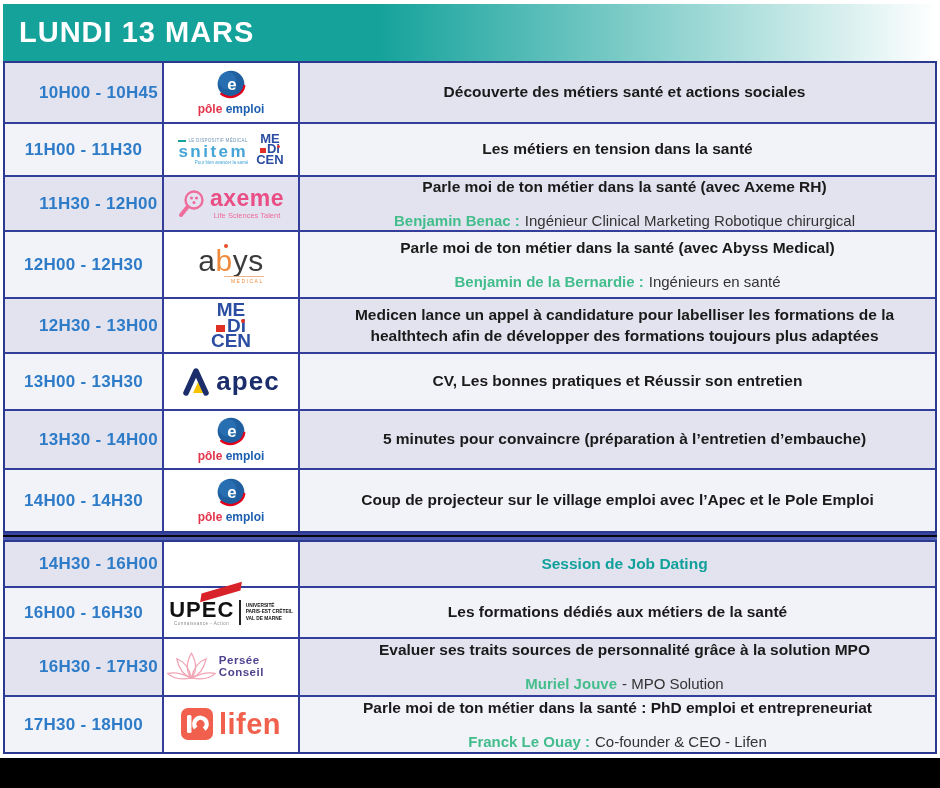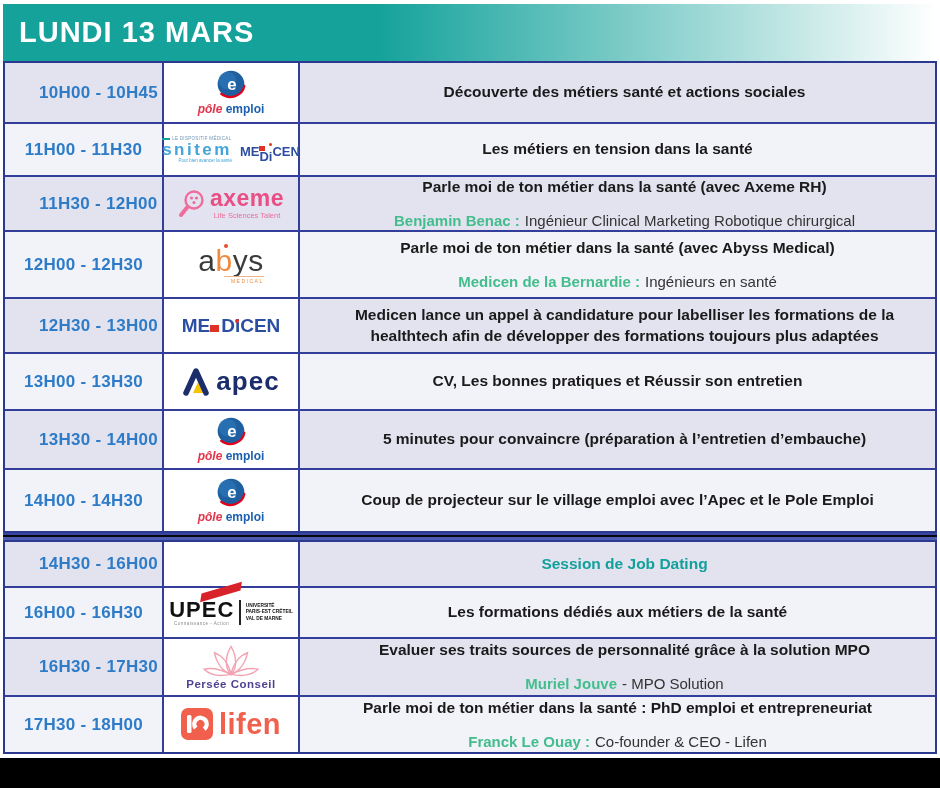--- a/index.html
+++ b/index.html
@@ -46,31 +46,31 @@
   
   .divider { margin:0 3px; height:7px;
     background:linear-gradient(to bottom,#39459e 0 28%,#07070f 28% 60%,#4d5cb0 60% 100%); }
 
   .bottom-bar { margin-top:4px; width:100%; height:46px; background:#000000; }
 
   
   
   .logo-pe { display:flex; flex-direction:column; align-items:center; }
   .pe-caption { font-size:12px; font-weight:bold; margin-top:1px; }
-  .pe-red { color:#e2344a;font-style:italic; } .pe-blue { color:#1c5fae; }
+  .pe-red { color:#e2344a; } .pe-blue { color:#1c5fae; }
 
   
   .combo { display:flex; align-items:flex-end; gap:8px; }
   .snitem { display:flex; flex-direction:column; align-items:flex-start; }
   .sn-top { font-size:4.5px; color:#6c93b5; letter-spacing:0.3px; }
   .sn-top::before { content:""; display:inline-block; width:8px; height:2px; background:#14a29b; margin-right:2px; vertical-align:middle; }
   .sn-name { font-size:17px; font-weight:bold; color:#45a5d8; letter-spacing:2.5px; line-height:1; }
   .sn-sub { font-size:4.5px; color:#45a5d8; align-self:flex-end; }
 
-  .medicen { display:flex; align-items:center; line-height:0.82; font-weight:900; color:#2b4ea2; }
+  .medicen { display:flex; flex-direction:column; align-items:center; line-height:0.82; font-weight:900; color:#2b4ea2; }
   .medicen .m-line { display:block; position:relative; }
   .medicen.small { font-size:13px; }
   .medicen.big { font-size:19px; }
   .m-red-dot { position:absolute; background:#e03127; border-radius:50%; }
   .medicen.small .m-red-dot { width:3px; height:3px; top:1px; right:0px; }
   .medicen.big .m-red-dot { width:4.5px; height:4.5px; top:1px; right:1px; }
   .m-red-block { display:inline-block; background:#e03127; }
   .medicen.small .m-red-block { width:6px; height:5px; margin-right:1px; }
   .medicen.big .m-red-block { width:9px; height:7px; margin-right:2px; }
 
@@ -94,21 +94,21 @@
   
   .upec { display:flex; align-items:center; gap:5px; }
   .upec-left { position:relative; display:flex; flex-direction:column; align-items:center; }
   .upec-stripe { position:absolute; top:-11px; right:-8px; width:42px; height:8px; background:#d8232a; transform:rotate(-16deg) skewX(-25deg); }
   .upec-name { font-size:22px; font-weight:900; color:#111; letter-spacing:1px; line-height:1; }
   .upec-sub { font-size:4.5px; color:#8a8a8a; letter-spacing:0.5px; }
   .upec-div { width:1.5px; height:25px; background:#222; }
   .upec-right { font-size:4.8px; font-weight:bold; color:#111; text-align:left; line-height:1.35; }
 
   
-  .persee { display:flex; flex-direction:column; align-items:center; }
+  .persee { display:flex; flex-direction:row; align-items:center; }
   .persee-name { color:#4f4390; font-size:11.5px; font-weight:bold; letter-spacing:0.5px; margin-top:-2px; }
 
   
   .lifen { display:flex; align-items:flex-start; gap:6px; }
   .lifen-name { color:#f1604d; font-size:29px; font-weight:bold; letter-spacing:0.5px; }
 </style>
 </head>
 <body>
 
 <div class="page">
@@ -185,21 +185,21 @@
       <div class="cell-time">12H00 - 12H30</div>
       <div class="cell-logo">
         <div class="abys">
           <div class="abys-dot"></div>
           <div class="abys-name"><span>a</span><span class="orange">b</span><span>ys</span></div>
           <div class="abys-sub">MEDICAL</div>
         </div>
       </div>
       <div class="cell-desc">
         <div class="ev-title">Parle moi de ton métier dans la santé (avec Abyss Medical)</div>
-        <div class="speaker-line"><span class="sp-name">Medicen de la Bernardie :</span><span class="sp-role">Ingénieurs en santé</span></div>
+        <div class="speaker-line"><span class="sp-name">Benjamin de la Bernardie :</span><span class="sp-role">Ingénieurs en santé</span></div>
       </div>
     </div>
 
     <div class="row dark">
       <div class="cell-time">12H30 - 13H00</div>
       <div class="cell-logo">
         <div class="medicen big">
           <span class="m-line">ME</span>
           <span class="m-line"><i class="m-red-block"></i><span>Di</span><i class="m-red-dot"></i></span>
           <span class="m-line">CEN</span>

